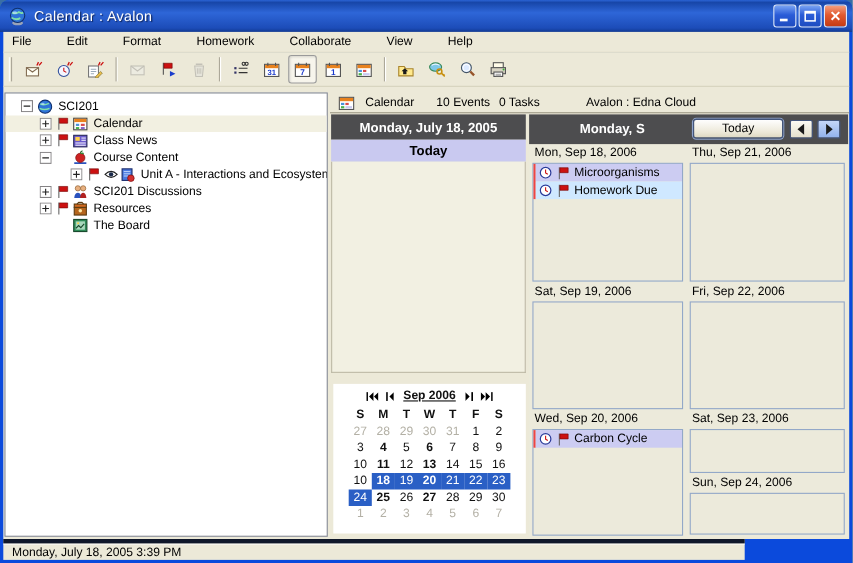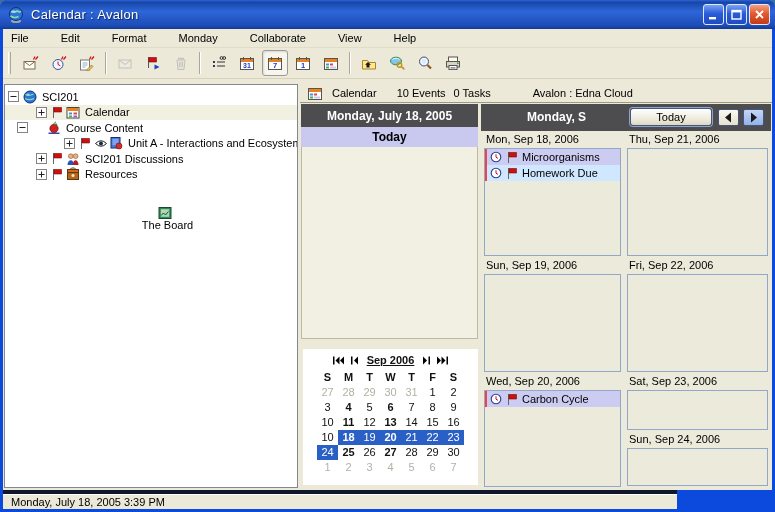--- a/index.html
+++ b/index.html
@@ -177,21 +177,21 @@
             <path d="M3 3l7 7M10 3l-7 7" stroke="#fff" stroke-width="1.8"></path>
           </svg>
         </button>
     </span>
   </div>
 
   <div class="menubar" id="menubar">
       <div class="menu-item">File</div>
       <div class="menu-item">Edit</div>
       <div class="menu-item">Format</div>
-      <div class="menu-item">Monday</div>
+      <div class="menu-item">Homework</div>
       <div class="menu-item">Collaborate</div>
       <div class="menu-item">View</div>
       <div class="menu-item">Help</div>
     </div>
 
   <div class="toolbar" id="toolbar">
       <div class="grip"></div>
       <button class="tb-btn">
         <span class="tb-ic">
           <svg width="16" height="16">
@@ -342,21 +342,21 @@
             <path d="M5.5 12.5h5M5.5 13.8h5" stroke="#999"></path>
             <circle cx="12.8" cy="8.2" r=".9" fill="#3a3"></circle>
           </svg>
         </span>
       </button>
     </div>
 
   <div class="contentwrap">
 
     <div class="tree-panel" id="tree">
-        <div class="tree-row" style="padding-left: 3px; align-items: center;">
+        <div class="tree-row" style="padding-left: 14px; align-items: center;">
           <span class="exp">
             <svg width="11" height="11">
               <rect x="0.5" y="0.5" width="10" height="10" fill="#fff" stroke="#848284"></rect>
               <line x1="2.5" y1="5.5" x2="8.5" y2="5.5" stroke="#222"></line>
             </svg>
           </span>
           <span class="slot tree-ic">
             <svg width="14" height="14">
               <circle cx="7" cy="7" r="6" fill="#2f74d8" stroke="#10306e"></circle>
               <path d="M2.5 4.5c2 1 5 1 8-.5M2 8.5c3 1.5 6 1.5 9 0" stroke="#7fe0a8" stroke-width="1.3" fill="none"></path>
@@ -384,21 +384,44 @@
               <rect x="1" y="2.5" width="12" height="10.5" fill="#fff" stroke="#444"></rect>
               <rect x="1.5" y="3" width="11" height="3" fill="#e8821e"></rect>
               <rect x="3" y="7.5" width="3" height="2" fill="#4a90d9"></rect>
               <rect x="7.5" y="7.5" width="3.5" height="2" fill="#d94a4a"></rect>
               <rect x="3" y="10.5" width="3" height="1.8" fill="#4ab04a"></rect>
               <rect x="7.5" y="10.5" width="3.5" height="1.8" fill="#8464c8"></rect>
             </svg>
           </span>
           <span class="tree-label">Calendar</span>
         </div>
-        <div class="tree-row" style="padding-left: 12px;">
+        <div class="tree-row" style="padding-left: 31px;">
+          <span class="exp">
+            <svg width="11" height="11">
+              <rect x="0.5" y="0.5" width="10" height="10" fill="#fff" stroke="#848284"></rect>
+              <line x1="2.5" y1="5.5" x2="8.5" y2="5.5" stroke="#222"></line>
+              <line x1="5.5" y1="2.5" x2="5.5" y2="8.5" stroke="#222"></line>
+            </svg>
+          </span>
+          <span class="slot">
+            <svg width="12" height="13">
+              <line x1="2.5" y1="1" x2="2.5" y2="12" stroke="#666"></line>
+              <path d="M3 1.5h7.5V6H3z" fill="#cc1111" stroke="#7a0808" stroke-width=".6"></path>
+            </svg>
+          </span>
+          <span class="slot tree-ic">
+            <svg width="14" height="14">
+              <rect x="1" y="2" width="12" height="10.5" fill="#6a5acd" stroke="#2a2a5a"></rect>
+              <rect x="2.5" y="3.5" width="4" height="3.5" fill="#ffd24a"></rect>
+              <path d="M8 4.5h4M8 6.5h4M2.5 9h9.5M2.5 11h9.5" stroke="#fff" stroke-width=".9"></path>
+            </svg>
+          </span>
+          <span class="tree-label">Class News</span>
+        </div>
+        <div class="tree-row" style="padding-left: 31px;">
           <span class="exp">
             <svg width="11" height="11">
               <rect x="0.5" y="0.5" width="10" height="10" fill="#fff" stroke="#848284"></rect>
               <line x1="2.5" y1="5.5" x2="8.5" y2="5.5" stroke="#222"></line>
             </svg>
           </span>
           <span class="slot"></span>
           <span class="slot tree-ic">
             <svg width="14" height="14">
               <path d="M1.5 11.5h11v1.5h-11z" fill="#2a52be"></path>
@@ -479,21 +502,21 @@
           <span class="slot tree-ic">
             <svg width="14" height="14">
               <rect x="1.5" y="5.5" width="11" height="7" fill="#b5651d" stroke="#5a3a10"></rect>
               <rect x="1.5" y="2.5" width="11" height="3" fill="#d2691e" stroke="#5a3a10"></rect>
               <circle cx="7" cy="8.5" r="1.6" fill="#ffe9a8"></circle>
               <path d="M4 2.5l1.5-1.5h3L10 2.5" fill="none" stroke="#5a3a10"></path>
             </svg>
           </span>
           <span class="tree-label">Resources</span>
         </div>
-        <div class="tree-row" style="padding-left: 31px; flex-direction: column;">
+        <div class="tree-row" style="padding-left: 31px;">
           <span class="exp"></span>
           <span class="slot"></span>
           <span class="slot tree-ic">
             <svg width="14" height="14">
               <rect x="1" y="1.5" width="12" height="11" fill="#2e8b57" stroke="#1a4a2e"></rect>
               <rect x="2.8" y="3.2" width="8.4" height="7.6" fill="#a8d8bc"></rect>
               <path d="M3 9.5l2.5-2.5 2 2 3-3.5" stroke="#1a4a2e" fill="none"></path>
               <circle cx="5" cy="5" r=".9" fill="#ffd24a"></circle>
             </svg>
           </span>
@@ -633,21 +656,21 @@
                 <span class="ev-ic">
                   <svg width="12" height="13">
                     <line x1="2.5" y1="1" x2="2.5" y2="12" stroke="#666"></line>
                     <path d="M3 1.5h7.5V6H3z" fill="#cc1111" stroke="#7a0808" stroke-width=".6"></path>
                   </svg>
                 </span>
                 <span class="ev-t">Homework Due</span>
               </div>
             </div>
           </div>
-          <div class="day-label" style="top: 153px; left: 5px;">Sun, Sep 19, 2006</div>
+          <div class="day-label" style="top: 153px; left: 5px;">Sat, Sep 19, 2006</div>
           <div class="day-cell" style="top: 170px; height: 98px; left: 3px; width: 137px;"></div>
           <div class="day-label" style="top: 269px; left: 5px;">Wed, Sep 20, 2006</div>
           <div class="day-cell" style="top: 286px; height: 97px; left: 3px; width: 137px;">
             <div class="events">
               <div class="event lavender">
                 <span class="ev-ic">
                   <svg width="12" height="12">
                     <circle cx="6" cy="6" r="4.8" fill="#fff" stroke="#2a3a99" stroke-width="1.1"></circle>
                     <path d="M6 3.2V6.2l2 1.2" stroke="#c11" fill="none"></path>
                   </svg>

